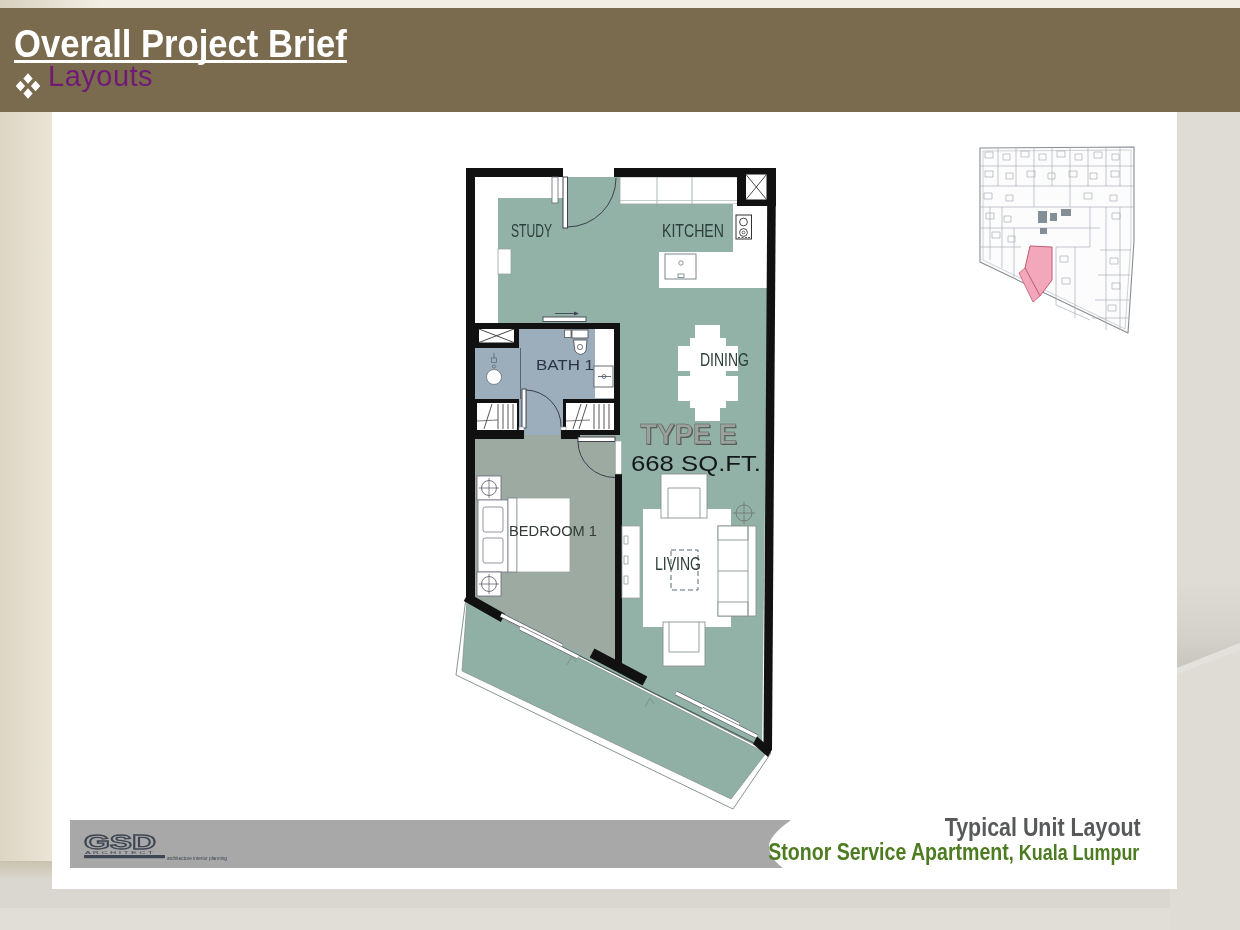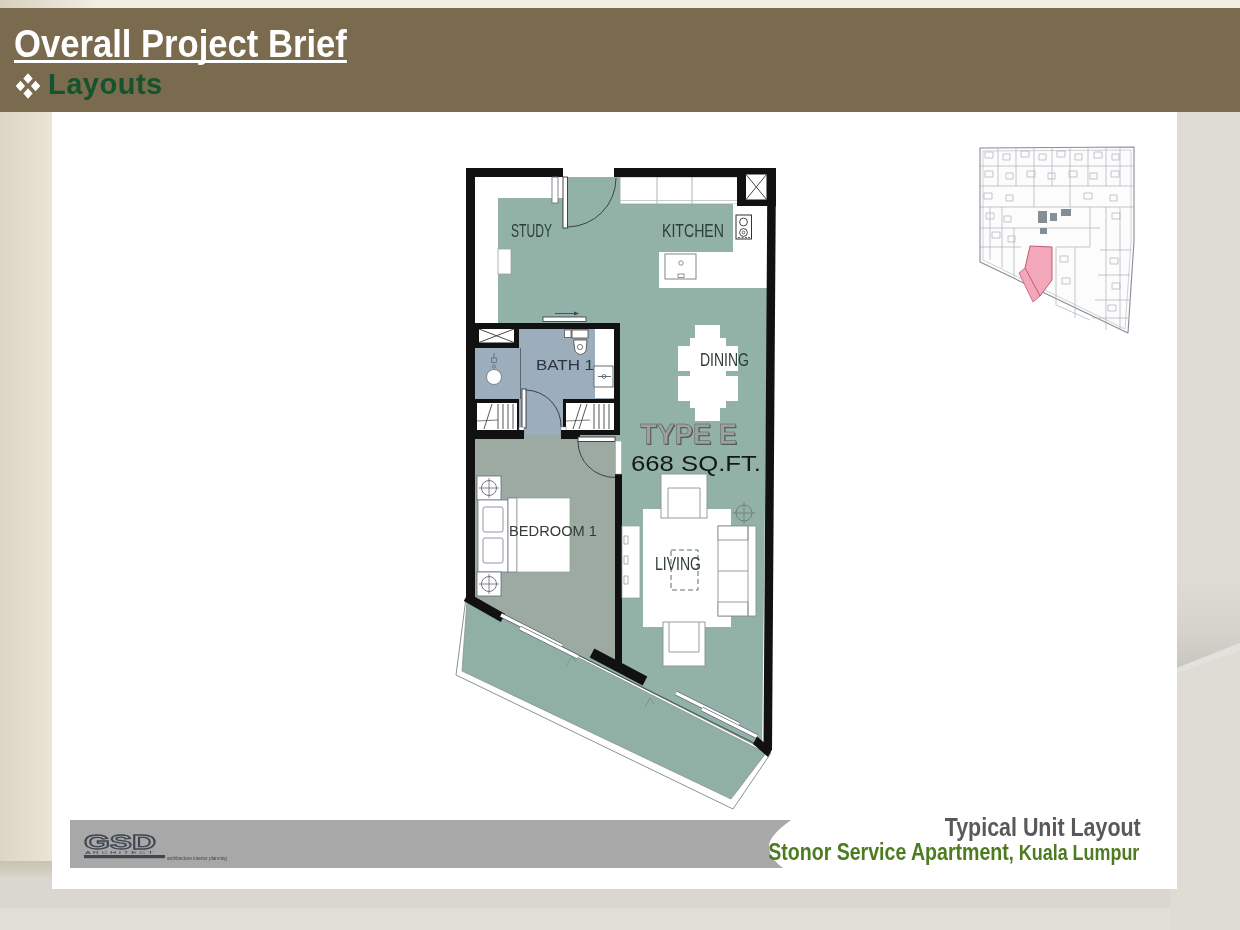--- a/index.html
+++ b/index.html
@@ -42,21 +42,21 @@
 
 <svg class="abs" style="left:14px;top:72px;" width="28" height="28" viewBox="0 0 24 24">
   <g fill="#fff">
     <polygon points="12,1 16,5.5 12,10 8,5.5"></polygon>
     <polygon points="12,14 16,18.5 12,23 8,18.5"></polygon>
     <polygon points="5.5,7.5 9.5,12 5.5,16.5 1.5,12"></polygon>
     <polygon points="18.5,7.5 22.5,12 18.5,16.5 14.5,12"></polygon>
   </g>
 </svg>
 
-<div class="abs" style="left:48px;top:68px;color:#14532d;font-size:29px;font-weight:bold;letter-spacing:0.5px;white-space:nowrap;">Layouts</div>
+<div class="abs" style="left:48px;top:60px;color:#701a75;font-size:29px;font-weight:normal;letter-spacing:0.5px;white-space:nowrap;">Layouts</div>
 
 <div class="abs" style="left:52px;top:112px;width:1125px;height:777px;background:#ffffff;"></div>
 
 <svg class="abs" style="left:0;top:0;" width="1240" height="930" viewBox="0 0 1240 930">
 
   <polygon points="475,177 769,177 762,752 468,599 475,596" fill="#92b1a7"></polygon>
 
   <polygon points="475,433 617,433 617,671 468,599 475,596" fill="#9caaa1"></polygon>
 
   <rect x="475" y="177" width="23" height="147" fill="#ffffff"></rect>

